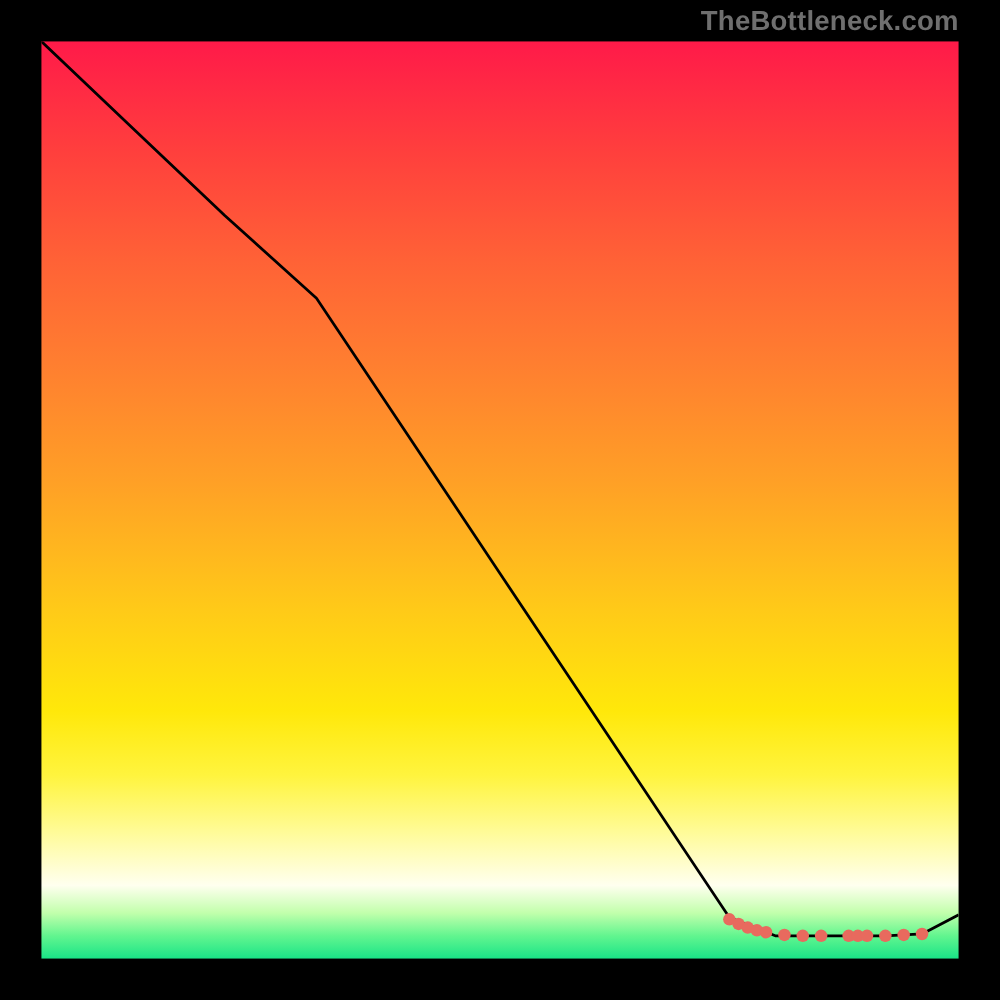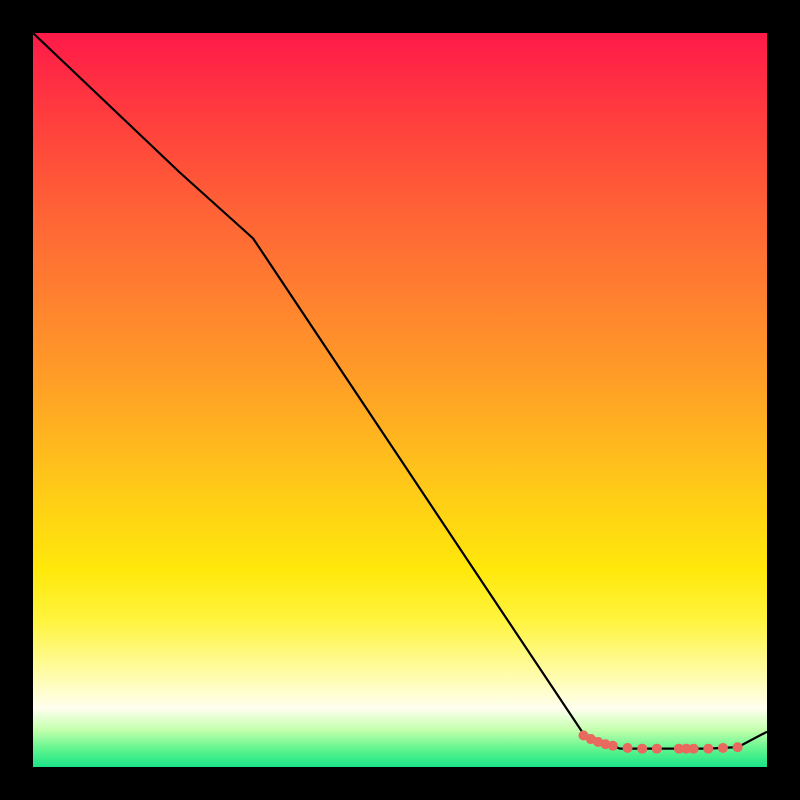--- a/index.html
+++ b/index.html
@@ -65,20 +65,21 @@
     font-size: 22px;
     font-weight: 600;
     letter-spacing: 0.2px;
   }
 </style>
 </head>
 <body>
 
 <div class="frame">
 
+  <div class="watermark">TheBottleneck.com</div>
 
   <div class="plot-area">
     <div class="gradient"></div>
     <svg class="curve-svg" viewBox="0 0 734 734" preserveAspectRatio="none">
       <g id="curve-group">
           <path d="M0.00 0.00 L73.40 69.73 L146.80 139.46 L220.20 205.52 L293.60 315.62 L367.00 425.72 L440.40 535.82 L513.80 645.92 L550.50 700.97 L587.20 715.65 L623.90 715.65 L645.92 715.65 L675.28 715.65 L704.64 714.18 L734.00 698.77 " fill="none" stroke="#000000" stroke-width="2.2" stroke-linejoin="round"></path>
         </g>
       <g id="marker-group">
           <circle cx="550.50" cy="702.44" r="5" fill="#e86a5e"></circle>
           <circle cx="557.84" cy="706.11" r="5" fill="#e86a5e"></circle>

